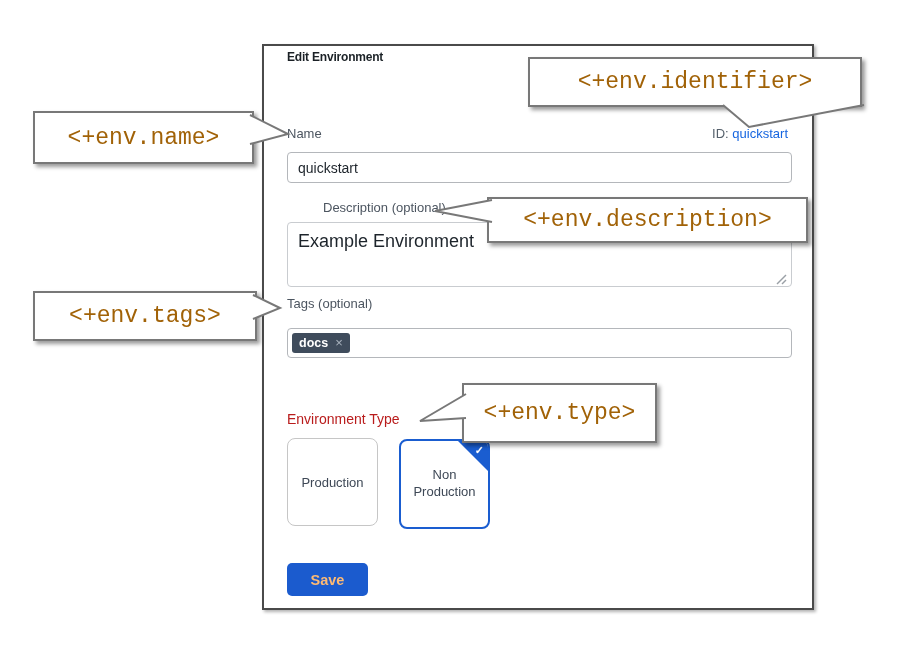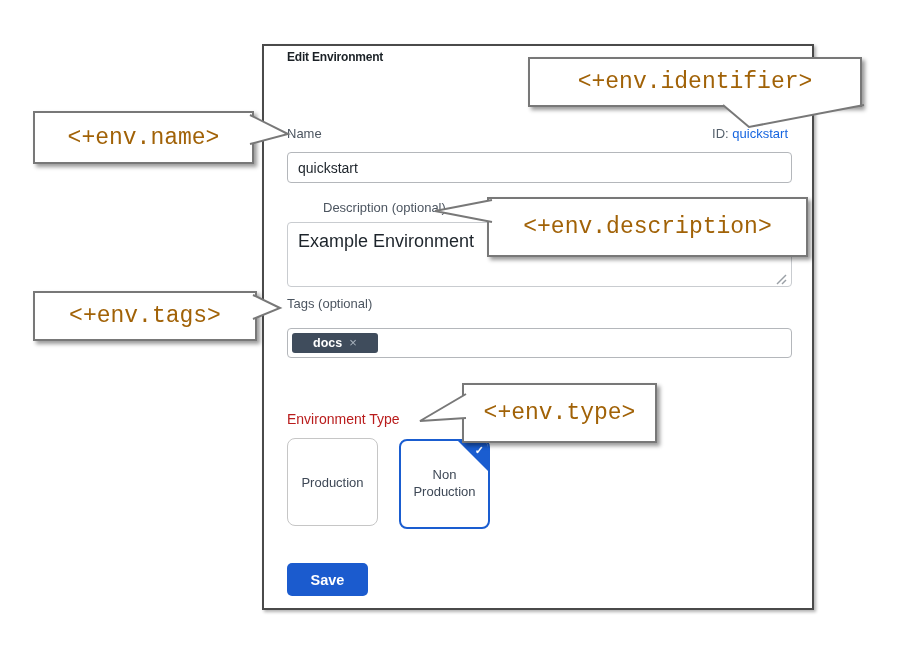--- a/index.html
+++ b/index.html
@@ -21,45 +21,45 @@
               padding:0 10px;outline:none;}
   .textarea{position:absolute;left:23px;top:176px;width:505px;height:65px;box-sizing:border-box;
             border:1px solid #c9ccd0;border-radius:4px;background:#fff;resize:none;
             font-family:"Liberation Sans",sans-serif;font-size:18px;color:#1d242b;
             padding:8px 10px;outline:none;overflow:hidden;}
   .resize-handle{position:absolute;left:512px;top:228px;z-index:2;}
   .tags-box{position:absolute;left:23px;top:282px;width:505px;height:30px;box-sizing:border-box;
             border:1px solid #b4b7bb;border-radius:4px;background:#fff;
             display:flex;align-items:center;padding:0 4px;}
   .tag-chip{display:inline-flex;align-items:center;background:#3f4c5c;color:#fff;
-            border-radius:3px;padding:2px 21px;font-size:12.5px;font-weight:700;line-height:16px;}
+            border-radius:3px;padding:2px 7px;font-size:12.5px;font-weight:700;line-height:16px;}
   .tag-x{margin-left:7px;color:#aab4bf;font-weight:400;font-size:13px;cursor:pointer;}
   .envtype-label{position:absolute;left:23px;top:365px;font-size:14px;color:#b91c1c;}
   .card{position:absolute;box-sizing:border-box;background:#fff;border-radius:8px;
         display:flex;align-items:center;justify-content:center;text-align:center;
         font-size:13px;color:#3e4856;cursor:pointer;}
   .card-prod{left:23px;top:392px;width:91px;height:88px;border:1px solid #c6c6c6;}
   .card-nonprod{left:135px;top:393px;width:91px;height:90px;border:2px solid #1a5dd0;
                 overflow:hidden;line-height:1.3;}
   .corner-fold{position:absolute;top:-1px;right:-1px;width:36px;height:36px;}
   .corner-check{position:absolute;top:2px;right:4px;color:#ffffff;font-size:11px;font-weight:700;}
   .card-label{position:relative;padding:0 8px;}
   .save-btn{position:absolute;left:23px;top:517px;width:81px;height:33px;
-            background:#1b5bce;border:none;border-radius:5px;color:#ffffff;
+            background:#1b5bce;border:none;border-radius:5px;color:#fdba74;
             font-family:"Liberation Sans",sans-serif;font-size:14.5px;font-weight:700;
             cursor:pointer;}
 
   
   .bubble{position:absolute;background:#fff;border:2px solid #787878;box-sizing:border-box;
           display:flex;align-items:center;justify-content:center;z-index:5;
           box-shadow:3px 3px 4px rgba(0,0,0,0.40);
           font-family:"Liberation Mono",monospace;font-size:23px;color:#a16207;white-space:nowrap;}
   .bub-name{left:33px;top:111px;width:221px;height:53px;}
   .bub-identifier{left:528px;top:57px;width:334px;height:50px;}
-  .bub-description{left:487px;top:197px;width:321px;height:60px;}
+  .bub-description{left:487px;top:197px;width:321px;height:46px;}
   .bub-tags{left:33px;top:291px;width:224px;height:50px;}
   .bub-type{left:462px;top:383px;width:195px;height:60px;}
   .tail{position:absolute;z-index:6;}
 </style>
 </head>
 <body>
 
 <div id="page">
 
   <div class="dialog">

